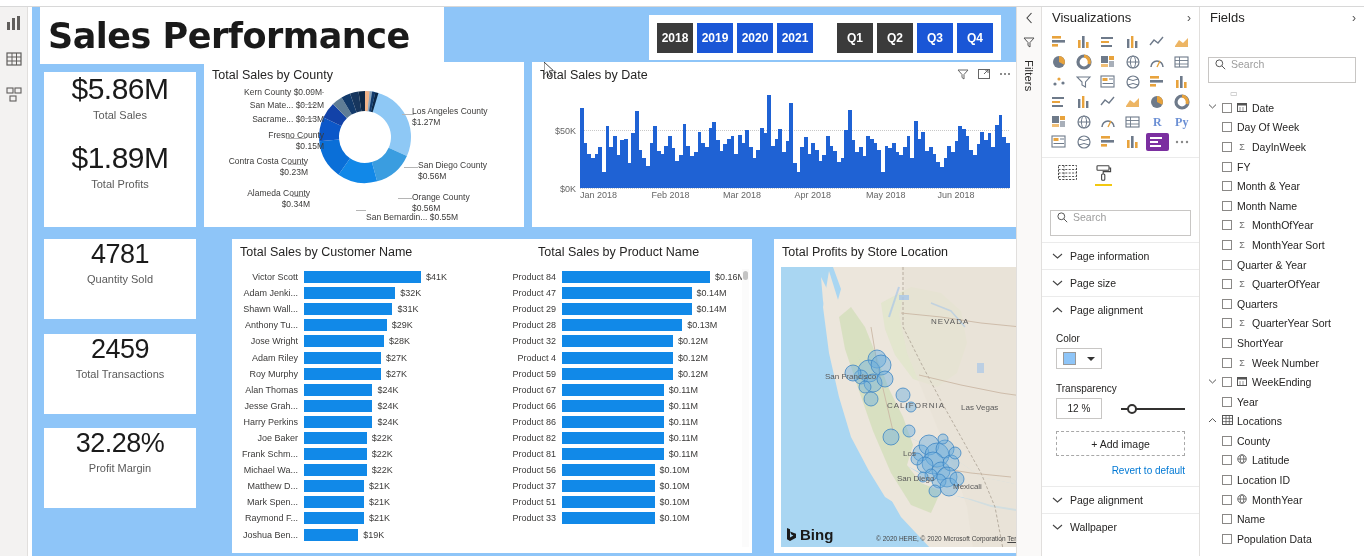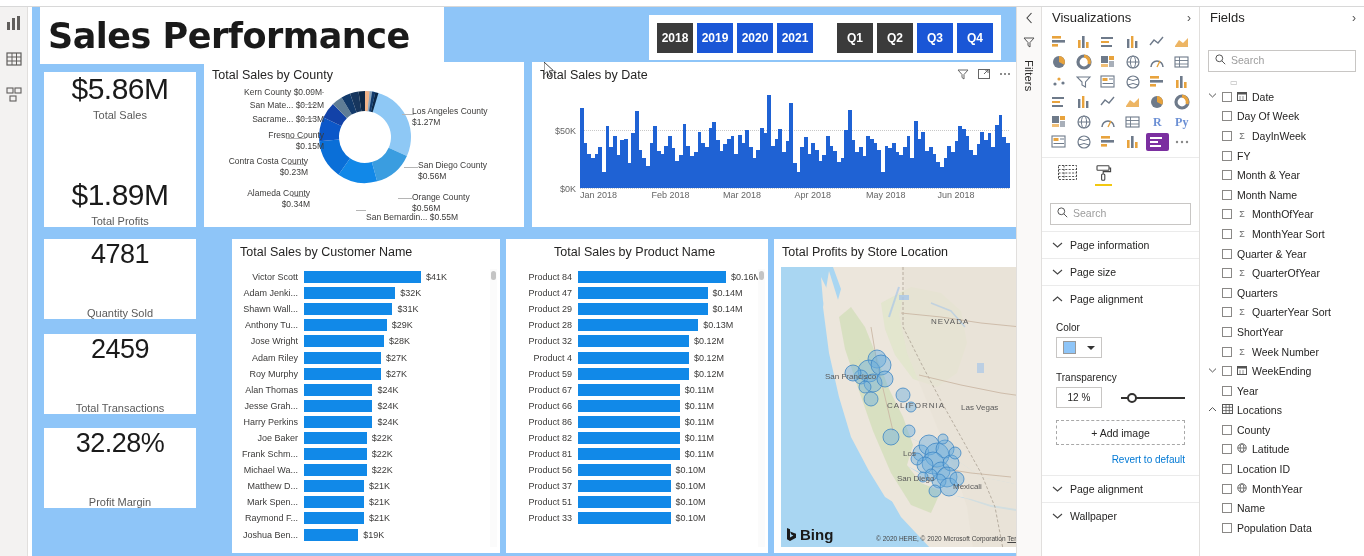--- a/index.html
+++ b/index.html
@@ -57,21 +57,21 @@
     width: 36px; height: 30px; display: flex; align-items: center; justify-content: center;
     color: #fff; font-size: 12px; font-weight: 600; cursor: pointer;
     font-family: "Liberation Sans", sans-serif;
   }
   .sbtn.on { background: #1a56d6; }
   .sbtn.off { background: #3b3b3b; }
 
   
   .kpi-card {
     position: absolute; background: #fff; display: flex; flex-direction: column;
-    align-items: center; justify-content: space-between;
+    align-items: center; justify-content: flex-start;
   }
   .kpi-val { font-size: 27px; font-weight: 400; color: #1a1a1a; letter-spacing: -0.5px; }
   .kpi-lbl { font-size: 11px; color: #5a5a5a; margin-top: 3px; }
 
   .big-kpi { left: 12px; top: 65px; width: 152px; height: 155px; gap: 20px; }
   .big-kpi .blk { display: flex; flex-direction: column; align-items: center; }
   .big-kpi .kpi-val { font-size: 30px; }
 
   .kpi-2 { left: 12px; top: 232px; width: 152px; height: 80px; }
   .kpi-3 { left: 12px; top: 327px; width: 152px; height: 80px; }
@@ -98,21 +98,21 @@
   .date-bars { position: absolute; left: 0; bottom: 0; width: 100%; height: 100%;
                display: flex; align-items: flex-end; gap: 0px; }
   .date-bars i { flex: 1 1 auto; background: #1f62d4; display: block; }
   .gridline { position: absolute; left: 0; right: 0; border-top: 1px dotted #c8c8c8; }
   .ylab { position: absolute; font-size: 9px; color: #666; right: 100%; padding-right: 4px; transform: translateY(-50%); white-space: nowrap; }
   .xaxis { position: absolute; left: 48px; right: 10px; top: 128px; display: flex; }
   .xaxis span { font-size: 9px; color: #666; flex: 1 1 0; text-align: left; }
 
   
   .bar-card-c { left: 200px; top: 232px; width: 268px; height: 314px; }
-  .bar-card-p { left: 474px; top: 232px; width: 262px; height: 314px; padding-left: 40px; }
+  .bar-card-p { left: 458px; top: 232px; width: 262px; height: 314px; padding-left: 40px; }
   .blist { position: absolute; left: 8px; right: 14px; top: 30px; bottom: 6px; }
   .brow { display: flex; align-items: center; height: 16.1px; }
   .bname { width: 64px; flex: 0 0 64px; font-size: 9px; color: #3b3a39; text-align: right; padding-right: 6px;
            white-space: nowrap; overflow: hidden; }
   .bwrap { flex: 1 1 auto; display: flex; align-items: center; height: 100%; }
   .bbar { background: #1189e8; height: 12px; }
   .bval { font-size: 9px; color: #3b3a39; padding-left: 5px; white-space: nowrap; }
   .vscroll { position: absolute; right: 3px; top: 30px; bottom: 6px; width: 7px; background: #fbfbfb; cursor: pointer; }
   .vthumb { position: absolute; top: 2px; left: 1px; width: 5px; height: 9px; background: #c4c4c4; border-radius: 3px; }
 
@@ -152,22 +152,22 @@
     border-radius: 2px;
   }
   .viz-ico.sel { background: #7b2fa0; }
   .viz-ico .lt { font-size: 12px; font-weight: 700; color: #6b8fd4; font-family: "Liberation Serif", serif; }
 
   .viz-tabs { display: flex; gap: 18px; padding: 7px 0 0 16px; border-top: 1px solid #ebebeb; margin-top: 6px; }
   .viz-tab { display: flex; flex-direction: column; align-items: center; cursor: pointer; padding-bottom: 3px; }
   .viz-tab.active { border-bottom: 2px solid #f2c811; }
 
   .searchbox {
-    margin: 17px 8px 6px; height: 22px; border: 1px solid #c8c6c4; display: flex; align-items: flex-start;
-    gap: 5px; padding: 3px 6px; background: #fff; cursor: text;
+    margin: 24px 8px 6px; height: 22px; border: 1px solid #c8c6c4; display: flex; align-items: flex-end;
+    gap: 5px; padding: 12px 6px; background: #fff; cursor: text;
   }
   .searchbox span.txt { font-size: 10.5px; color: #9c9c9c; }
 
   .fmt-section {
     border-top: 1px solid #ebebeb; padding: 7px 10px; display: flex; align-items: center; gap: 7px;
     cursor: pointer; font-size: 10.5px; color: #252423;
   }
   .fmt-body { padding: 4px 14px 10px; }
   .fmt-lbl { font-size: 10px; color: #252423; margin: 6px 0 4px; }
   .color-pick {

